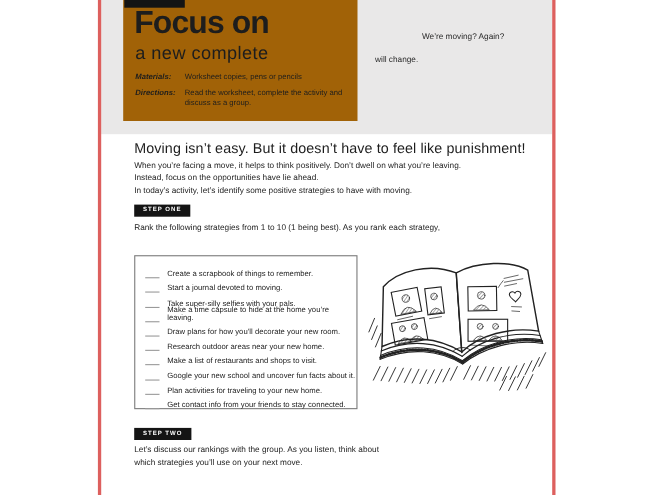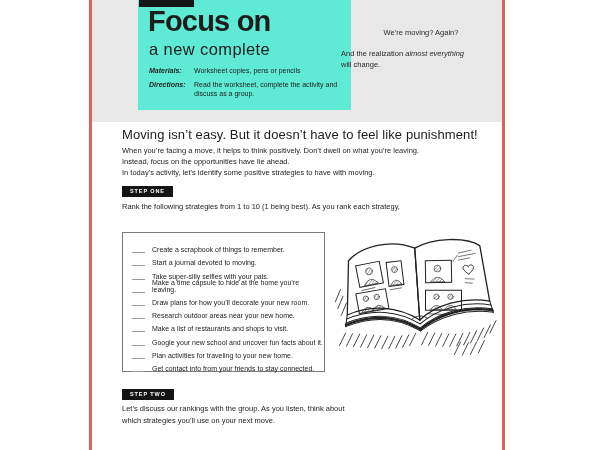--- a/index.html
+++ b/index.html
@@ -6,21 +6,21 @@
   .stage{
     position:relative;width:600px;height:450px;overflow:hidden;background:#ffffff;
     font-family:"Liberation Sans", sans-serif;color:#1d1d1d;
   }
   .rule{position:absolute;top:0;width:2.5px;height:450px;background:#dd605e;}
   .rule.left{left:89px;}
   .rule.right{left:502px;}
   .band{position:absolute;left:91.5px;top:0;width:410.5px;height:122px;background:#e9e8e8;}
 
   
-  .card{position:absolute;left:112px;top:0;width:213px;height:110px;background:#5eead4;margin-left:26px;}
+  .card{position:absolute;left:112px;top:0;width:213px;height:110px;background:#a16207;}
   .card-tab{position:absolute;left:1px;top:0;width:55px;height:7px;background:#141414;}
   .card-title{position:absolute;left:10px;top:6px;font-size:29px;font-weight:800;letter-spacing:-0.8px;line-height:30px;}
   .card-subtitle{position:absolute;left:11px;top:40px;font-size:16.5px;font-weight:500;letter-spacing:0.4px;}
   .meta{position:absolute;left:11px;top:66px;width:196px;font-size:7px;line-height:9px;}
   .meta-row{display:flex;margin-bottom:4.5px;}
   .meta-label{width:45px;flex:0 0 45px;font-weight:bold;font-style:italic;}
   .meta-value{width:150px;}
 
   
   .note{position:absolute;left:341px;top:27px;width:160px;font-size:7.5px;line-height:11.5px;color:#2a2a2a;}
@@ -69,21 +69,20 @@
       </div>
       <div class="meta-row">
         <span class="meta-label">Directions:</span>
         <span class="meta-value">Read the worksheet, complete the activity and discuss as a group.</span>
       </div>
     </div>
   </div>
 
   <div class="note">
     <div class="note-heading">We’re moving? Again?</div>
-    <div><span>And the realization </span><span class="em">almost everything</span></div>
     <div>will change.</div>
   </div>
 
   <div class="headline">Moving isn’t easy. But it doesn’t have to feel like punishment!</div>
 
   <div class="para1">
     <div>When you’re facing a move, it helps to think positively. Don’t dwell on what you’re leaving.</div>
     <div>Instead, focus on the opportunities have lie ahead.</div>
   </div>
   <div class="para2">In today’s activity, let’s identify some positive strategies to have with moving.</div>

